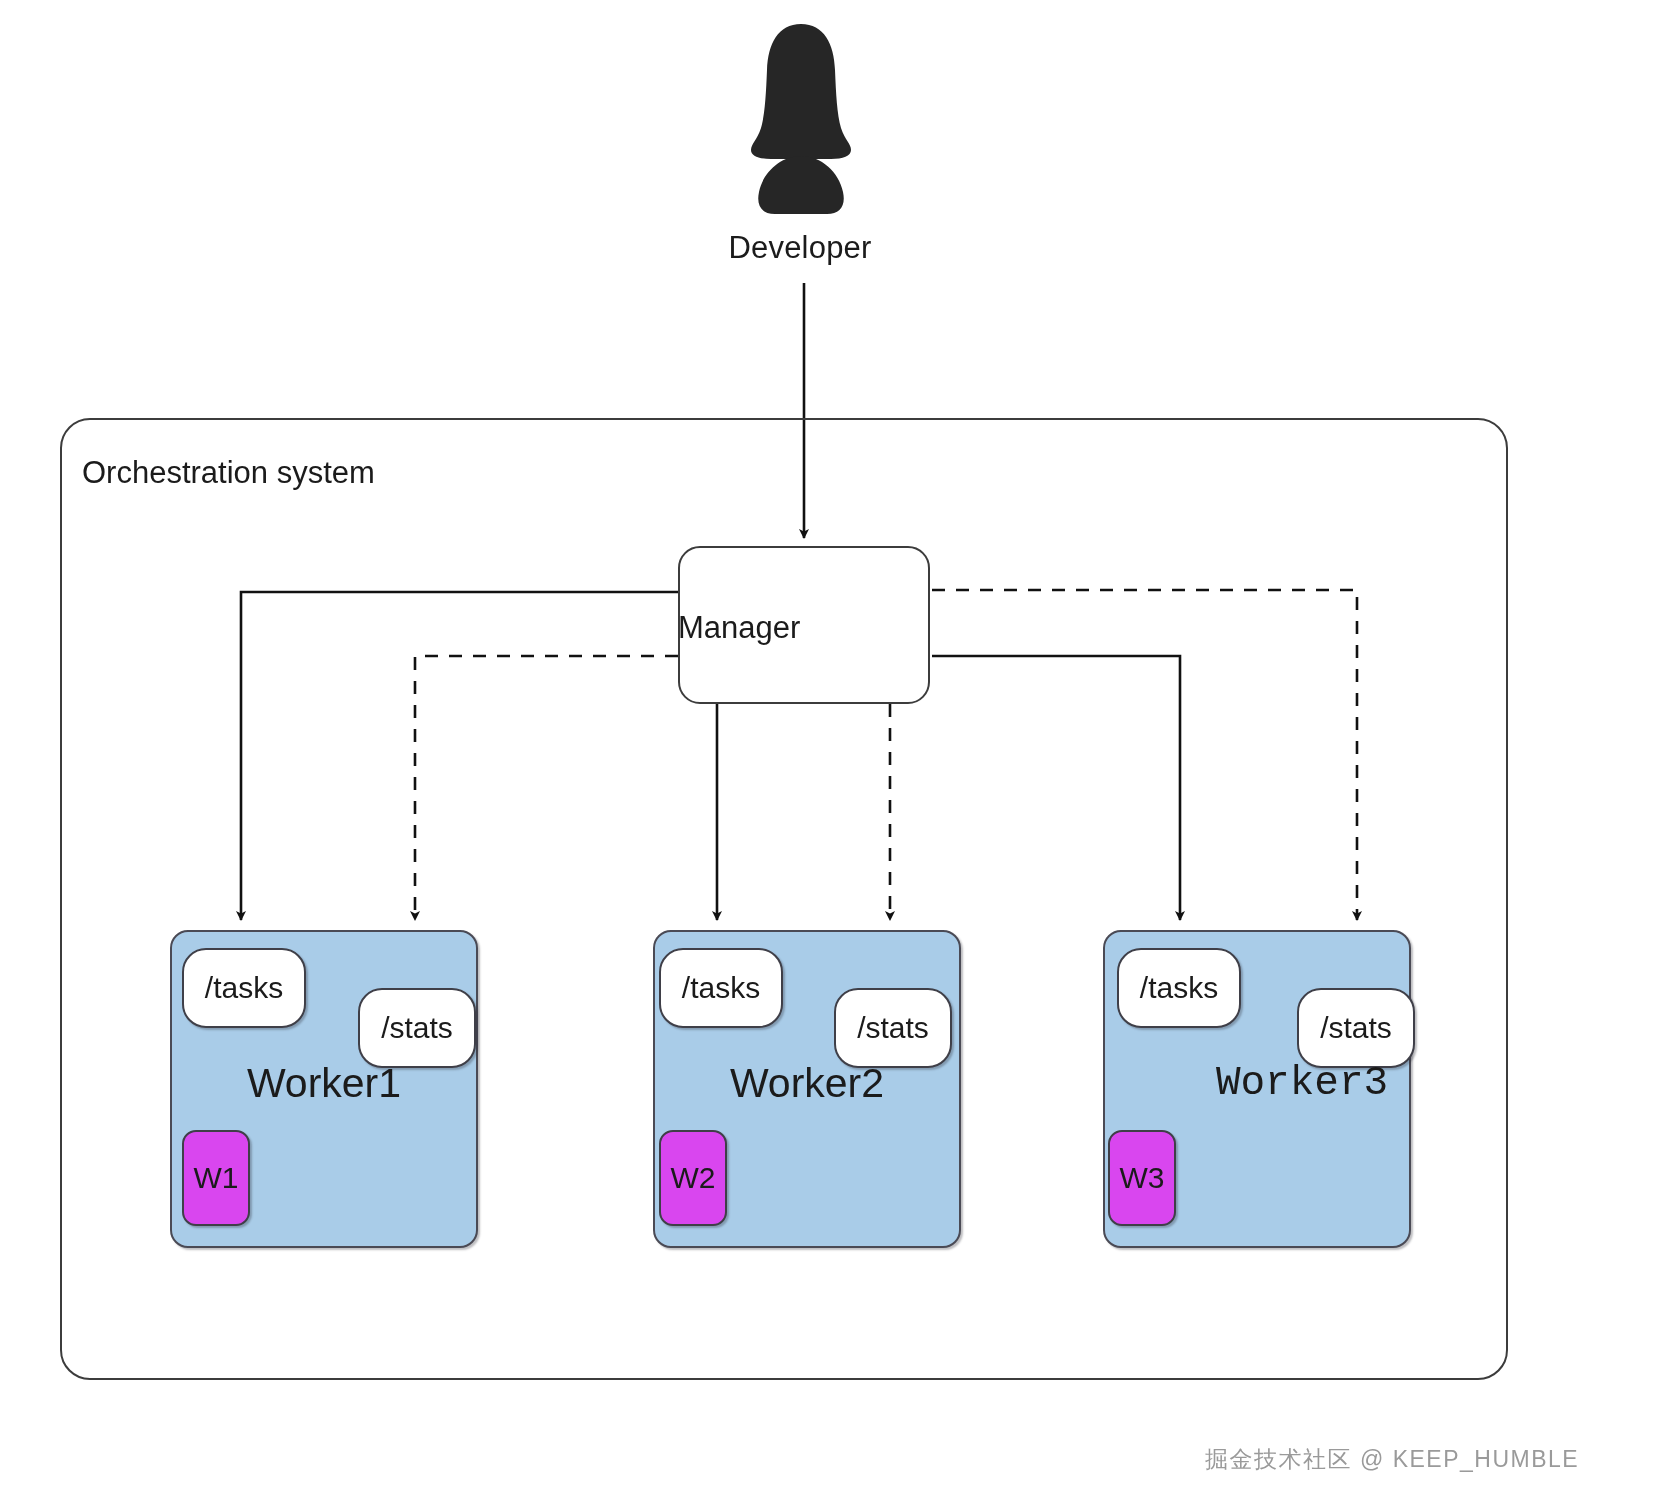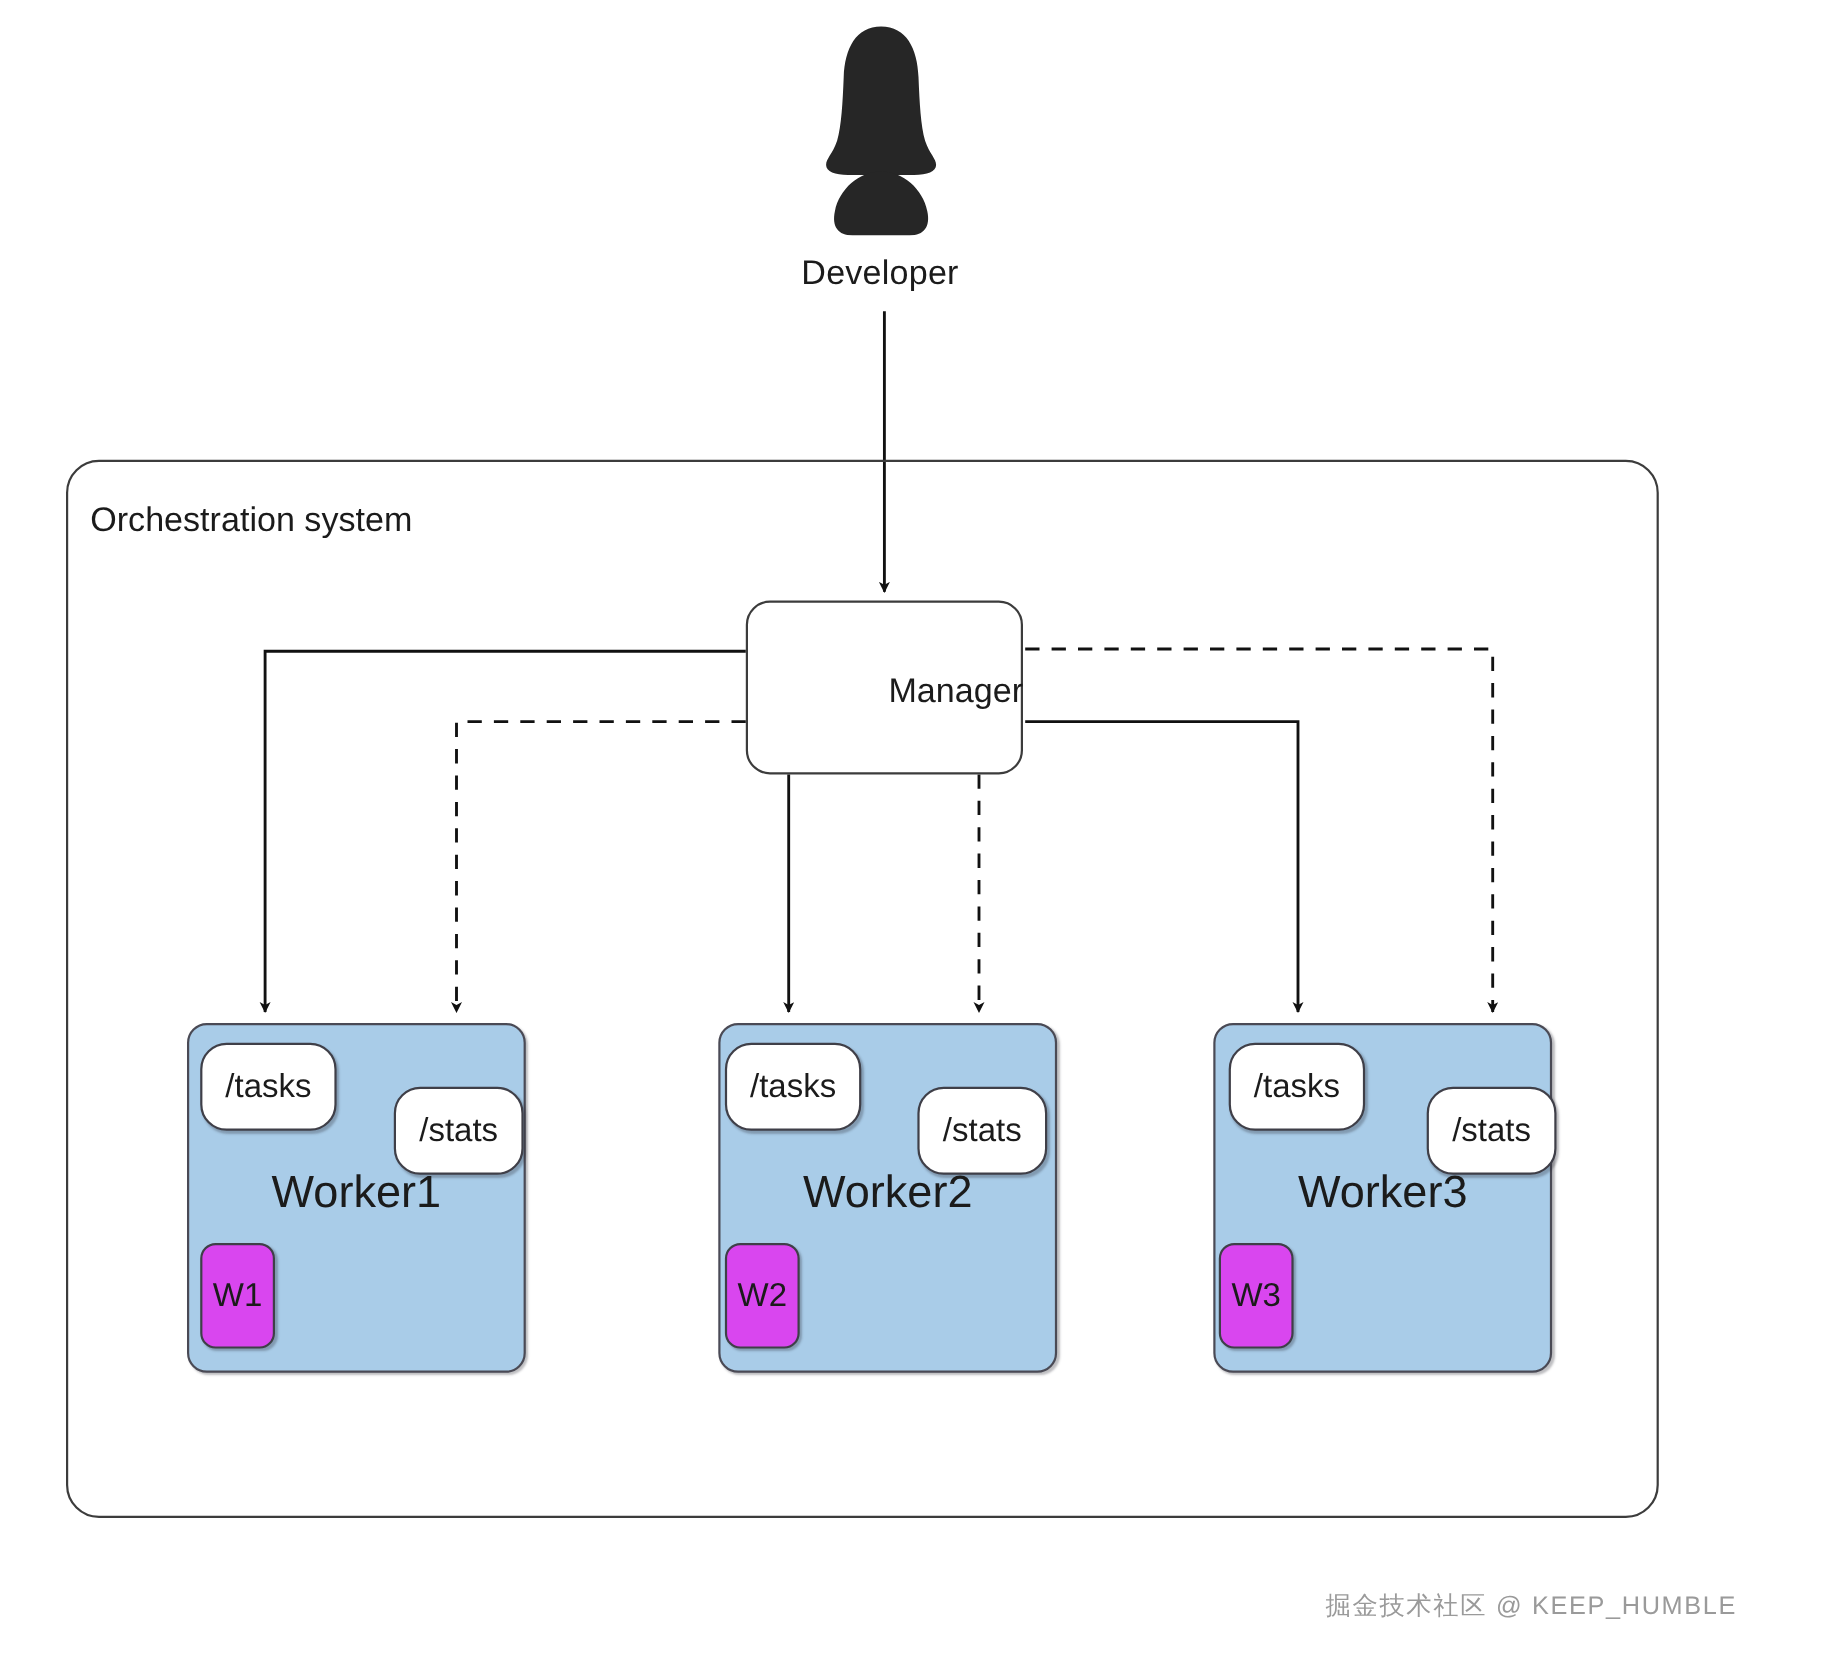--- a/index.html
+++ b/index.html
@@ -77,21 +77,21 @@
     border: 2.5px solid #3c3c3c;
     border-radius: 22px;
     background: #ffffff;
     box-sizing: border-box;
   }
   .manager-label {
     position: absolute;
     left: 678px;
     top: 610px;
     width: 252px;
-    text-align: right;
+    text-align: left;
     font-size: 31px;
     color: #1b1b1b;
   }
 
   
   .worker-box {
     position: absolute;
     top: 930px;
     width: 308px;
     height: 318px;
@@ -108,21 +108,21 @@
   .worker-name {
     position: absolute;
     top: 1060px;
     width: 308px;
     text-align: center;
     font-size: 41px;
     color: #1b1b1b;
   }
   .wn-1 { left: 170px; }
   .wn-2 { left: 653px; }
-  .wn-3 { left: 1103px; }
+  .wn-3 { left: 1148px; font-family: Liberation Mono, monospace; }
 
   .endpoint {
     position: absolute;
     height: 80px;
     background: #ffffff;
     border: 2.5px solid #3f3f48;
     border-radius: 24px;
     box-sizing: border-box;
     box-shadow: 2px 2px 2px rgba(40,40,50,.30);
     display: flex;

